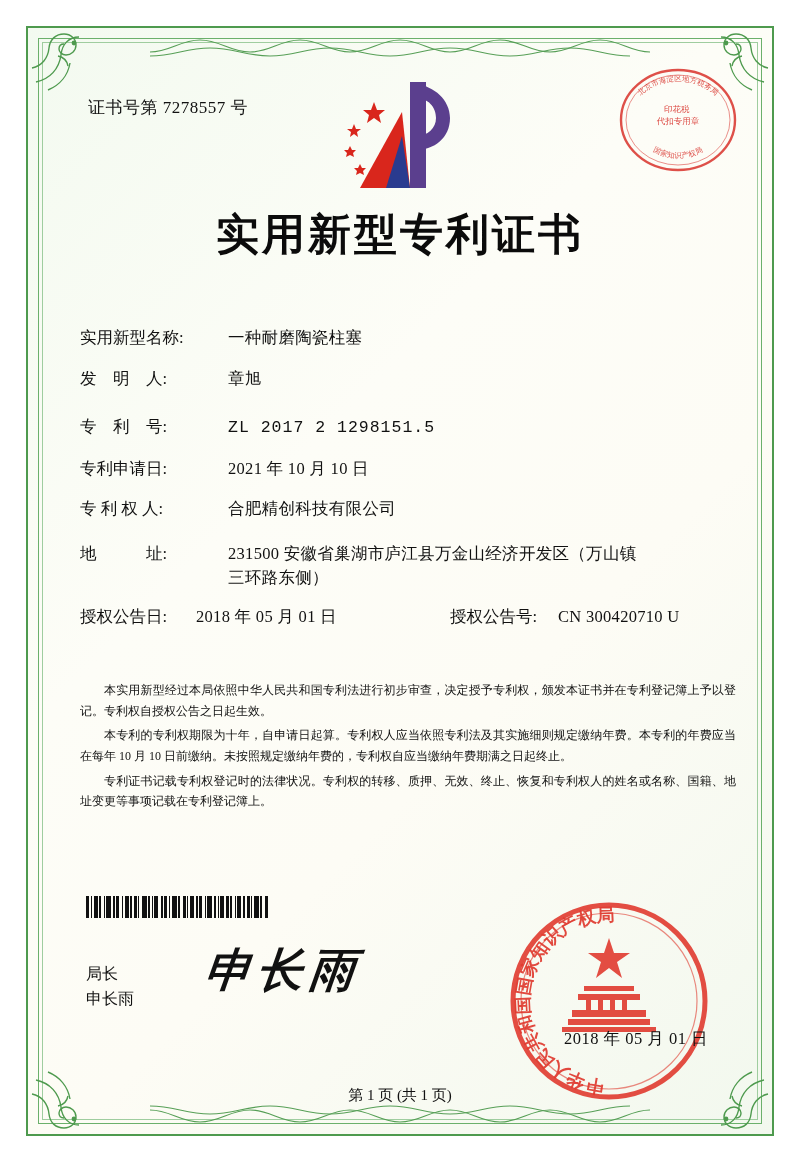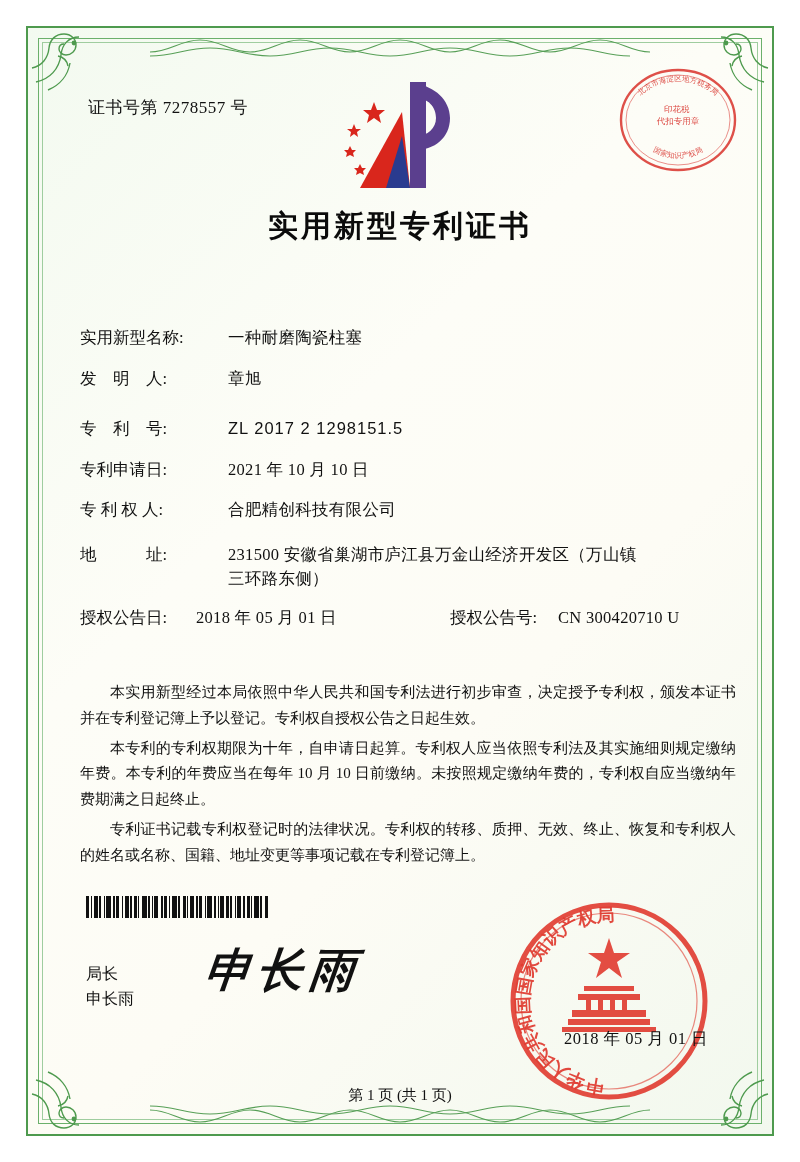--- a/index.html
+++ b/index.html
@@ -89,21 +89,21 @@
     height: 118px;
   }
   .logo svg { width: 100%; height: 100%; display: block; }
 
   .title {
     position: absolute;
     left: 0;
     right: 0;
     top: 206px;
     text-align: center;
-    font-size: 30px;
+    font-size: 43px;
     font-weight: bold;
     letter-spacing: 3px;
     font-family: "DejaVu Serif", "Liberation Serif", serif;
     color: #0b0b0b;
   }
 
   
   .stamp-top {
     position: absolute;
     right: 60px;
@@ -132,38 +132,38 @@
     width: 116px;
     flex: none;
     letter-spacing: 0;
     white-space: pre;
   }
   .fvalue {
     flex: 1;
     letter-spacing: .3px;
   }
   .fvalue.mono {
-    font-family: Liberation Sans, sans-serif;
+    font-family: Liberation Mono, monospace;
     letter-spacing: 1px;
     margin-top: 9px;
   }
   .fvalue-2line { line-height: 1.5; }
 
   .frow-split { display: flex; align-items: baseline; margin-bottom: 12px; }
   .split-left  { display: flex; align-items: baseline; width: 370px; }
   .split-right { display: flex; align-items: baseline; }
   .split-right .flabel { width: 108px; }
 
   
   .body-text {
     position: absolute;
     left: 80px;
     right: 64px;
     top: 680px;
-    font-size: 15px;
+    font-size: 12px;
     line-height: 1.72;
     text-align: justify;
     color: #111;
   }
   .body-text p {
     margin: 0 0 4px 0;
     text-indent: 2em;
   }
 
   

